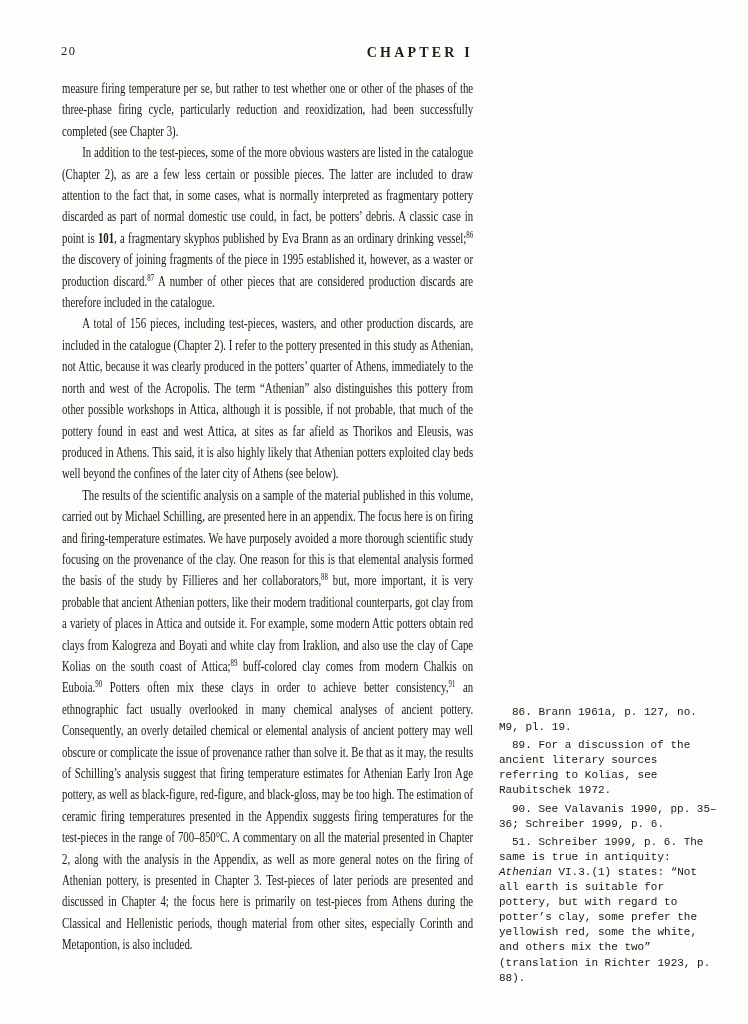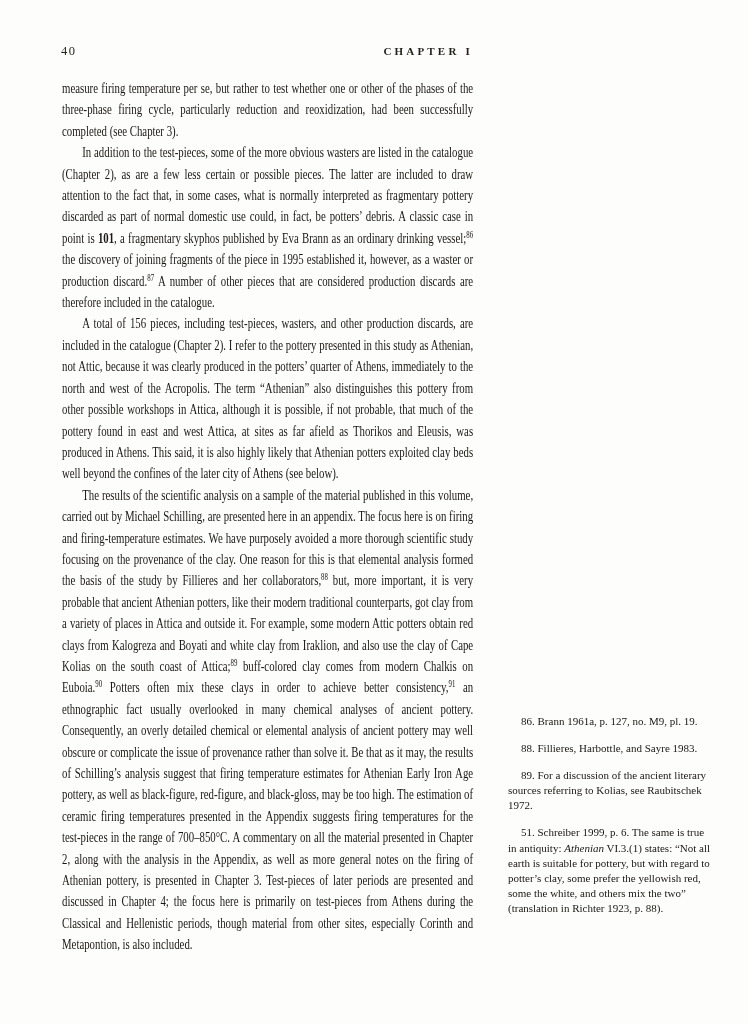--- a/index.html
+++ b/index.html
@@ -11,21 +11,21 @@
     font-family: "Liberation Serif", serif;
     color: #1a1713;
   }
   .page { position: absolute; inset: 0; }
   .page-number {
     position: absolute; left: 61px; top: 44px;
     font-size: 12.5px; letter-spacing: 1.5px; color: #221f1a;
   }
   .running-head {
     position: absolute; left: 62px; top: 45px; width: 411px;
-    text-align: right; font-size: 11px; font-weight: 700;
+    text-align: right; font-size: 14px; font-weight: 700;
     letter-spacing: 3.2px; color: #221f1a; white-space: nowrap;
   }
   .body-col {
     position: absolute; left: 62px; top: 78px;
     width: 571px;
     transform: scaleX(0.72); transform-origin: 0 0;
     font-size: 15px; line-height: 21.4px;
     text-align: justify;
     color: #1a1713;
   }
@@ -35,34 +35,34 @@
   sup.fn-ref {
     font-size: 9.5px; line-height: 0;
     vertical-align: baseline; position: relative; top: -5px;
   }
   .footnotes {
     position: absolute; left: 496px; top: 702px;
     width: 228px;
     font-size: 11px; line-height: 15.1px;
     text-align: left; color: #1a1713;
   }
-  .footnotes p { margin: 12px; padding: 0; text-indent: 13px; }
+  .footnotes p { margin: 3px; padding: 0; text-indent: 13px; font-family: Liberation Mono, monospace; }
   .footnotes i, .body-col i { font-style: italic; }
 </style>
 </head>
 <body>
 
 <div class="page">
-  <div class="page-number">40</div>
+  <div class="page-number">20</div>
   <div class="running-head">CHAPTER I</div>
   <div class="body-col" lang="en">
       <p><span>measure firing temperature per se, but rather to test whether one or other of the phases of the three-phase firing cycle, particularly reduction and reoxidization, had been successfully completed (see Chapter 3).</span></p>
       <p class="indent"><span>In addition to the test-pieces, some of the more obvious wasters are listed in the catalogue (Chapter 2), as are a few less certain or possible pieces. The latter are included to draw attention to the fact that, in some cases, what is normally interpreted as fragmentary pottery discarded as part of normal domestic use could, in fact, be potters’ debris. A classic case in point is </span><b>101</b><span>, a fragmentary skyphos published by Eva Brann as an ordinary drinking vessel;</span><sup class="fn-ref">86</sup><span> the discovery of joining fragments of the piece in 1995 established it, however, as a waster or production discard.</span><sup class="fn-ref">87</sup><span> A number of other pieces that are considered production discards are therefore included in the catalogue.</span></p>
       <p class="indent"><span>A total of 156 pieces, including test-pieces, wasters, and other production discards, are included in the catalogue (Chapter 2). I refer to the pottery presented in this study as Athenian, not Attic, because it was clearly produced in the potters’ quarter of Athens, immediately to the north and west of the Acropolis. The term “Athenian” also distinguishes this pottery from other possible workshops in Attica, although it is possible, if not probable, that much of the pottery found in east and west Attica, at sites as far afield as Thorikos and Eleusis, was produced in Athens. This said, it is also highly likely that Athenian potters exploited clay beds well beyond the confines of the later city of Athens (see below).</span></p>
       <p class="indent"><span>The results of the scientific analysis on a sample of the material published in this volume, carried out by Michael Schilling, are presented here in an appendix. The focus here is on firing and firing-temperature estimates. We have purposely avoided a more thorough scientific study focusing on the provenance of the clay. One reason for this is that elemental analysis formed the basis of the study by Fillieres and her collaborators,</span><sup class="fn-ref">88</sup><span> but, more important, it is very probable that ancient Athenian potters, like their modern traditional counterparts, got clay from a variety of places in Attica and outside it. For example, some modern Attic potters obtain red clays from Kalogreza and Boyati and white clay from Iraklion, and also use the clay of Cape Kolias on the south coast of Attica;</span><sup class="fn-ref">89</sup><span> buff-colored clay comes from modern Chalkis on Euboia.</span><sup class="fn-ref">90</sup><span> Potters often mix these clays in order to achieve better consistency,</span><sup class="fn-ref">91</sup><span> an ethnographic fact usually overlooked in many chemical analyses of ancient pottery. Consequently, an overly detailed chemical or elemental analysis of ancient pottery may well obscure or complicate the issue of provenance rather than solve it. Be that as it may, the results of Schilling’s analysis suggest that firing temperature estimates for Athenian Early Iron Age pottery, as well as black-figure, red-figure, and black-gloss, may be too high. The estimation of ceramic firing temperatures presented in the Appendix suggests firing temperatures for the test-pieces in the range of 700–850°C. A commentary on all the material presented in Chapter 2, along with the analysis in the Appendix, as well as more general notes on the firing of Athenian pottery, is presented in Chapter 3. Test-pieces of later periods are presented and discussed in Chapter 4; the focus here is primarily on test-pieces from Athens during the Classical and Hellenistic periods, though material from other sites, especially Corinth and Metapontion, is also included.</span></p>
     </div>
   <div class="footnotes" lang="en">
       <p><span>86. Brann 1961a, p. 127, no. M9, pl. 19.</span></p>
-      <p><span>88. Fillieres, Harbottle, and Sayre 1983.</span></p>
       <p><span>89. For a discussion of the ancient literary sources referring to Kolias, see Raubitschek 1972.</span></p>
+      <p><span>90. See Valavanis 1990, pp. 35–36; Schreiber 1999, p. 6.</span></p>
       <p><span>51. Schreiber 1999, p. 6. The same is true in antiquity: </span><i>Athenian</i><span> VI.3.(1) states: “Not all earth is suitable for pottery, but with regard to potter’s clay, some prefer the yellowish red, some the white, and others mix the two” (translation in Richter 1923, p. 88).</span></p>
     </div>
 </div>
 
 </body></html>

